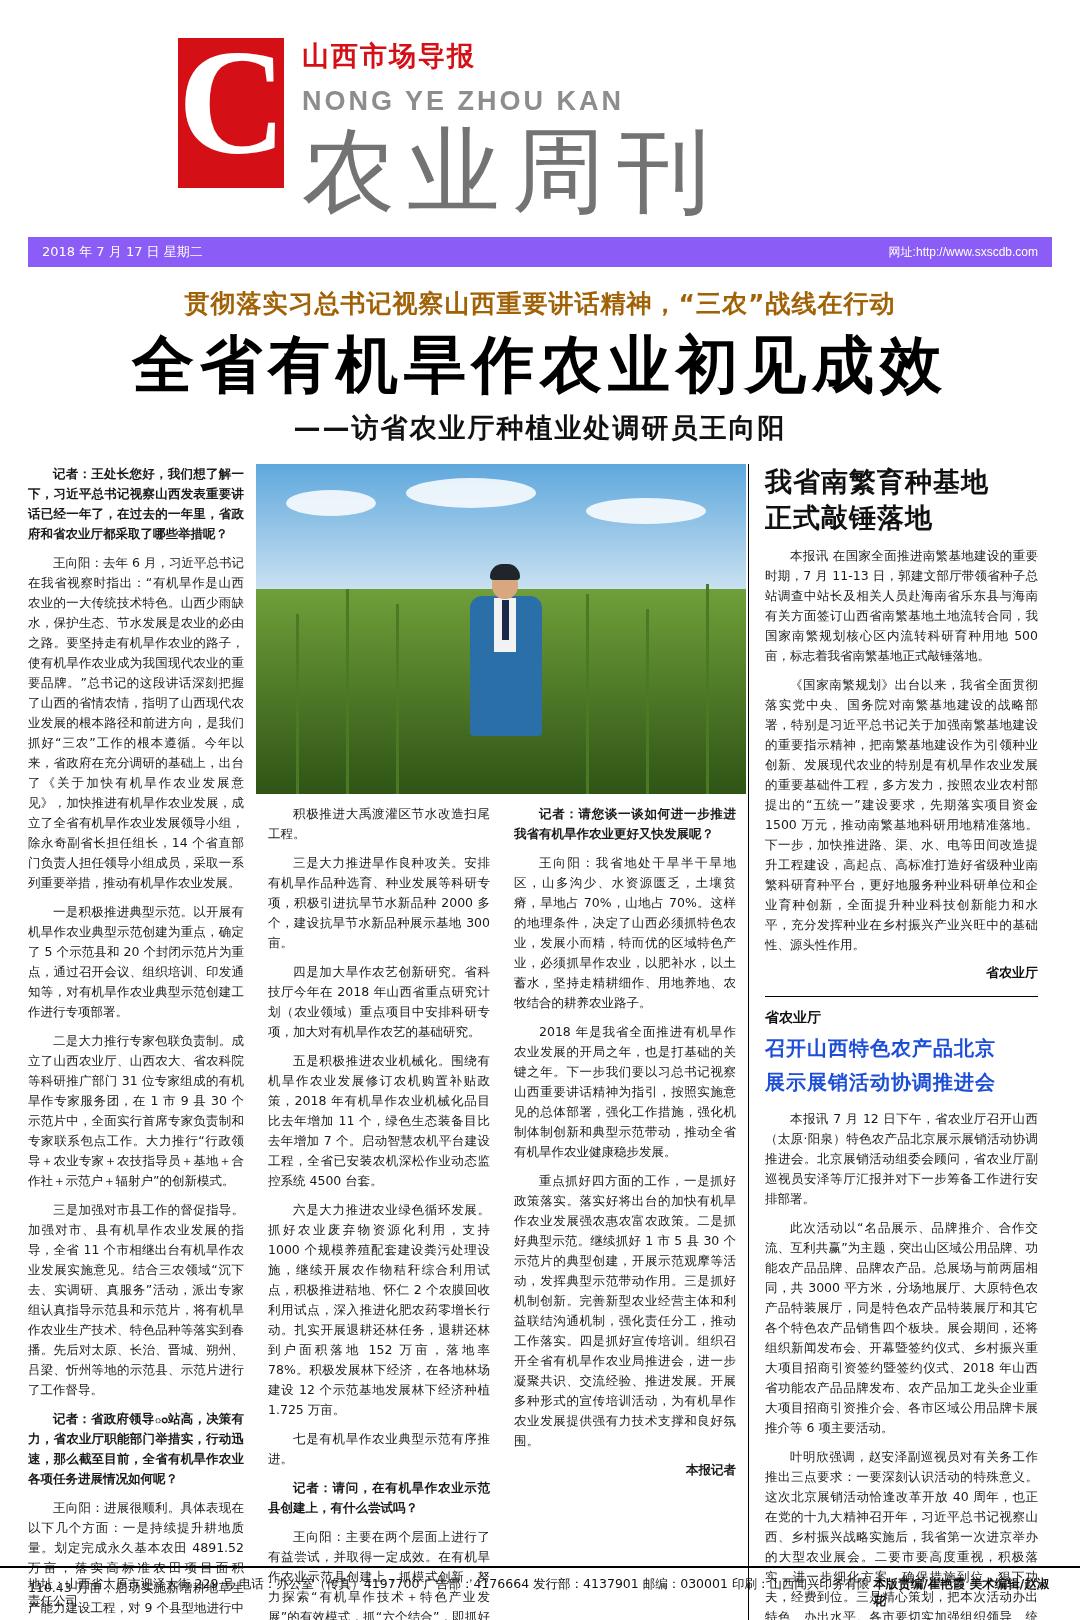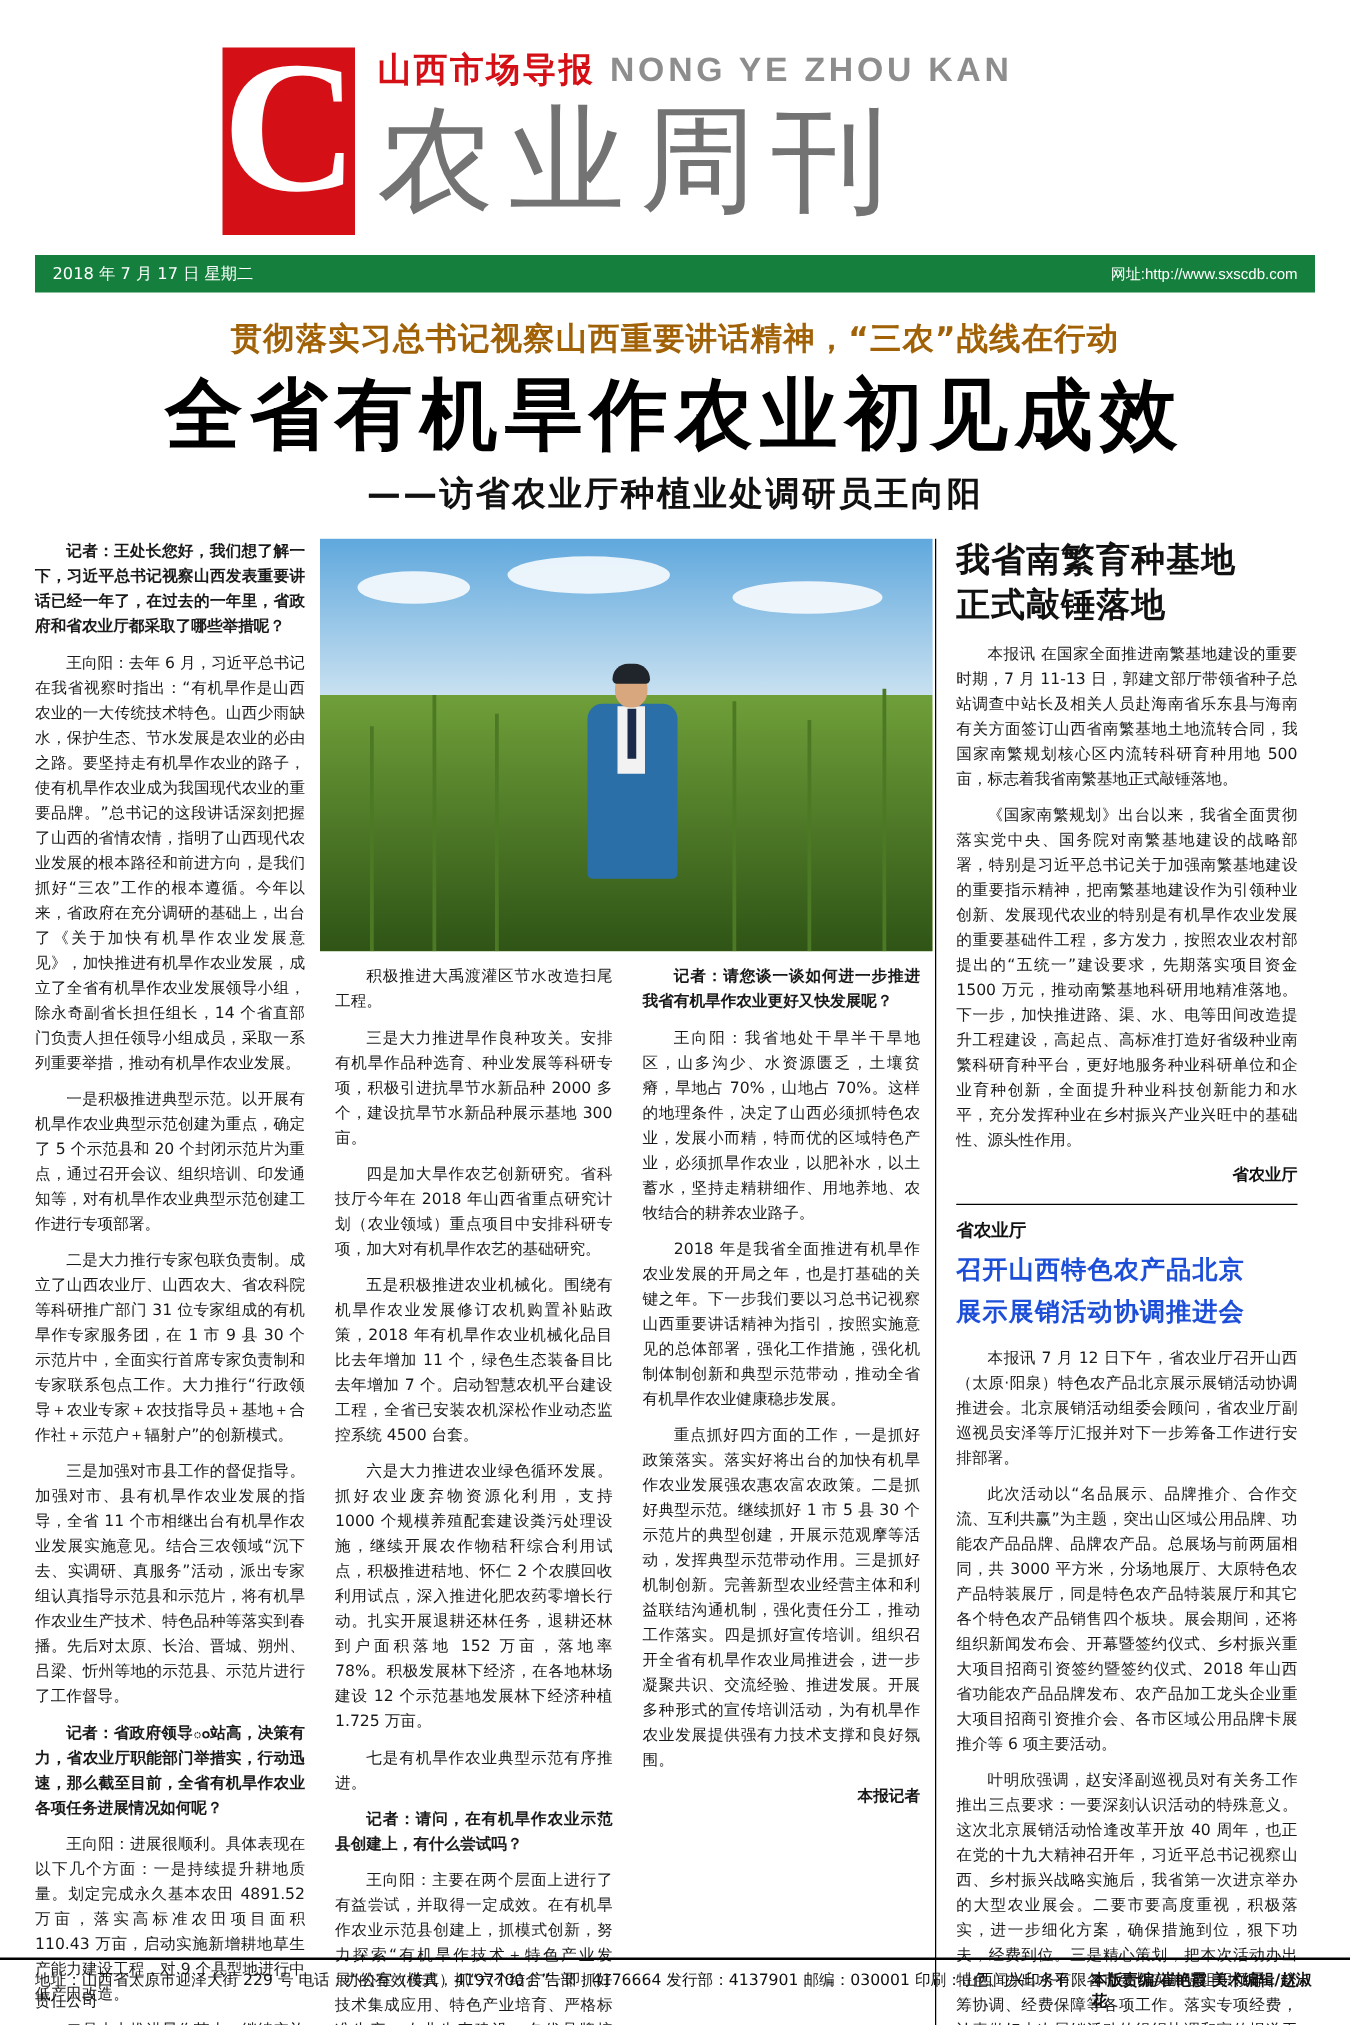--- a/index.html
+++ b/index.html
@@ -15,31 +15,31 @@
 
   
   .masthead{display:flex;align-items:flex-start;padding-top:38px;padding-left:150px;}
   .logo-c{
     width:106px;height:150px;background:#d40f15;color:#fff;
     font-family:"Liberation Serif", serif;font-weight:bold;font-size:150px;
     line-height:140px;text-align:center;position:relative;flex:0 0 auto;
   }
   .logo-c span{position:relative;top:-6px;}
   .mast-right{margin-left:18px;display:flex;flex-direction:column;justify-content:flex-start;}
-  .mast-top{display:flex;align-items:baseline;gap:12px;}
+  .mast-top{display:flex;align-items:baseline;gap:12px;flex-direction:column;}
   .mast-cn{font-family:"DejaVu Sans", sans-serif;font-weight:bold;font-size:27px;color:#d40f15;letter-spacing:2px;}
   .mast-py{font-family:"Liberation Sans", sans-serif;font-weight:bold;font-size:27px;color:#8d8d8d;letter-spacing:3px;}
   .mast-big{
     font-family:"DejaVu Sans", sans-serif;font-weight:normal;
     font-size:93px;line-height:100px;letter-spacing:12px;color:#737373;margin-top:4px;
   }
 
   
   .datebar{
-    margin-top:16px;height:30px;background:#15803d;color:#fff;
+    margin-top:16px;height:30px;background:#8b5cf6;color:#fff;
     display:flex;align-items:center;justify-content:space-between;
     padding:0 14px;font-size:13px;font-family:"DejaVu Sans", sans-serif;
   }
   .datebar .url{font-family:"Liberation Sans", sans-serif;font-size:12px;}
 
   
   .kicker{
     text-align:center;margin-top:20px;font-family:"DejaVu Sans", sans-serif;
     font-weight:bold;font-size:25px;letter-spacing:1px;color:#a16207;
   }

